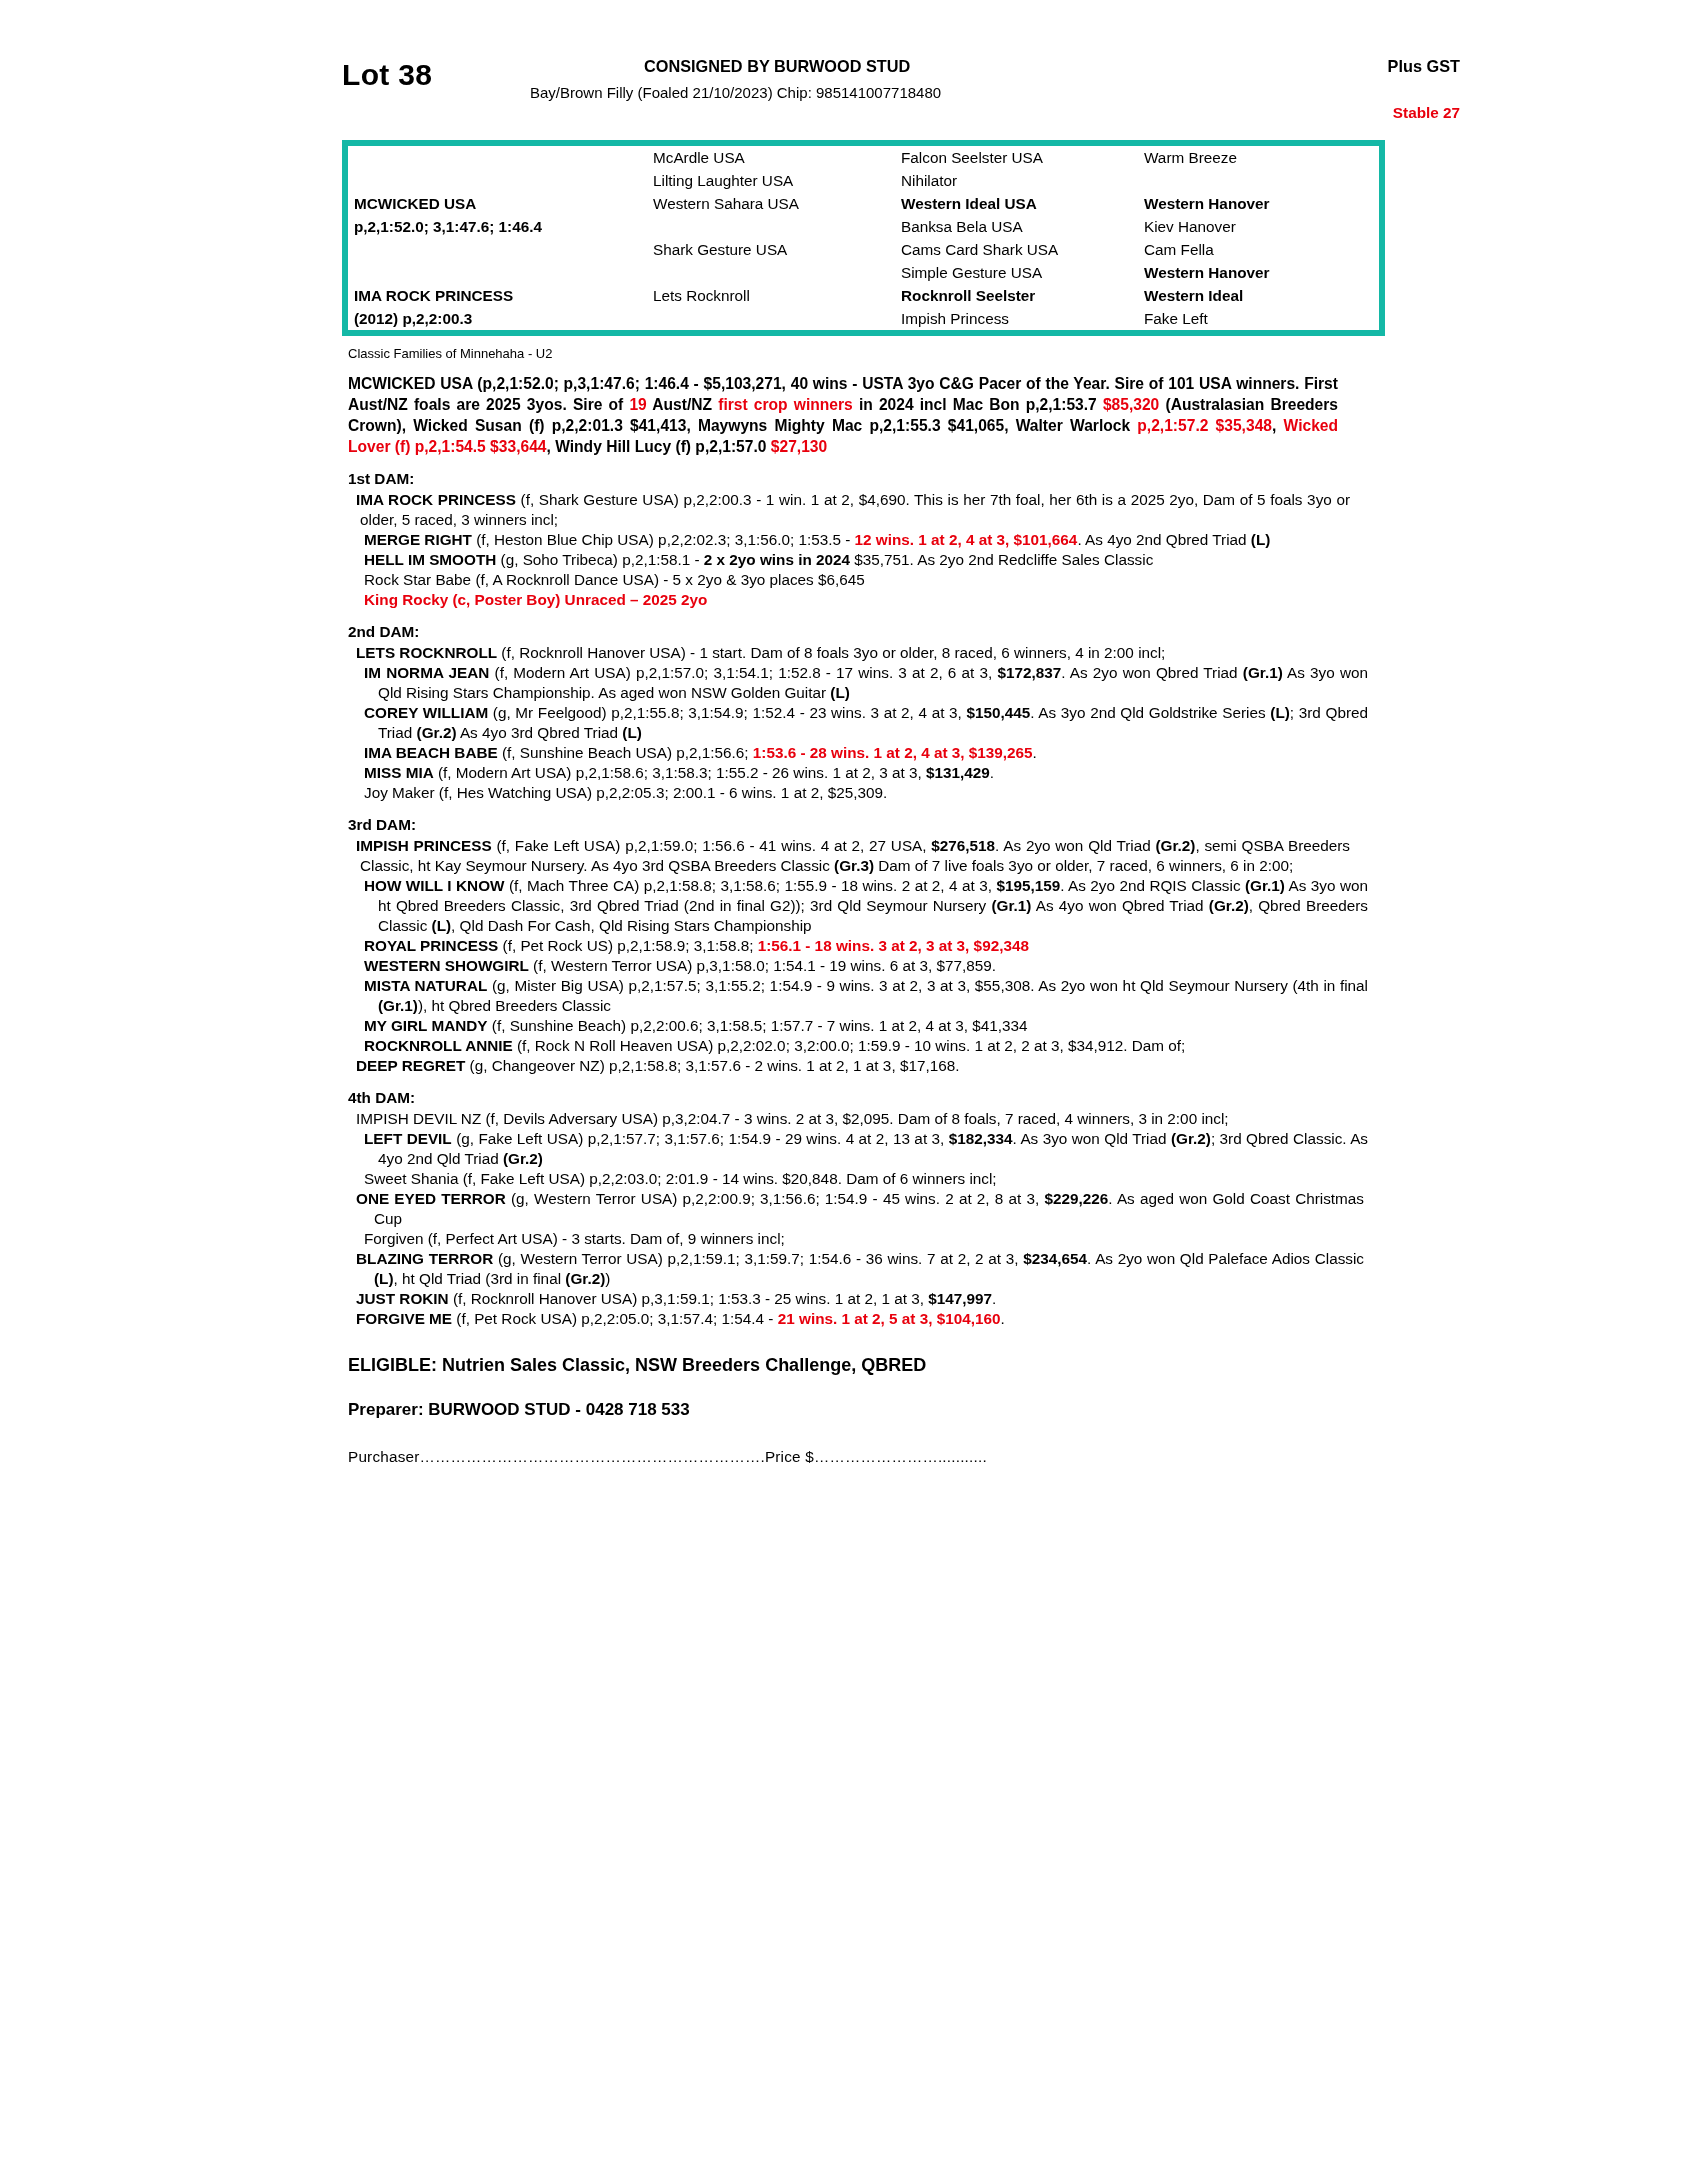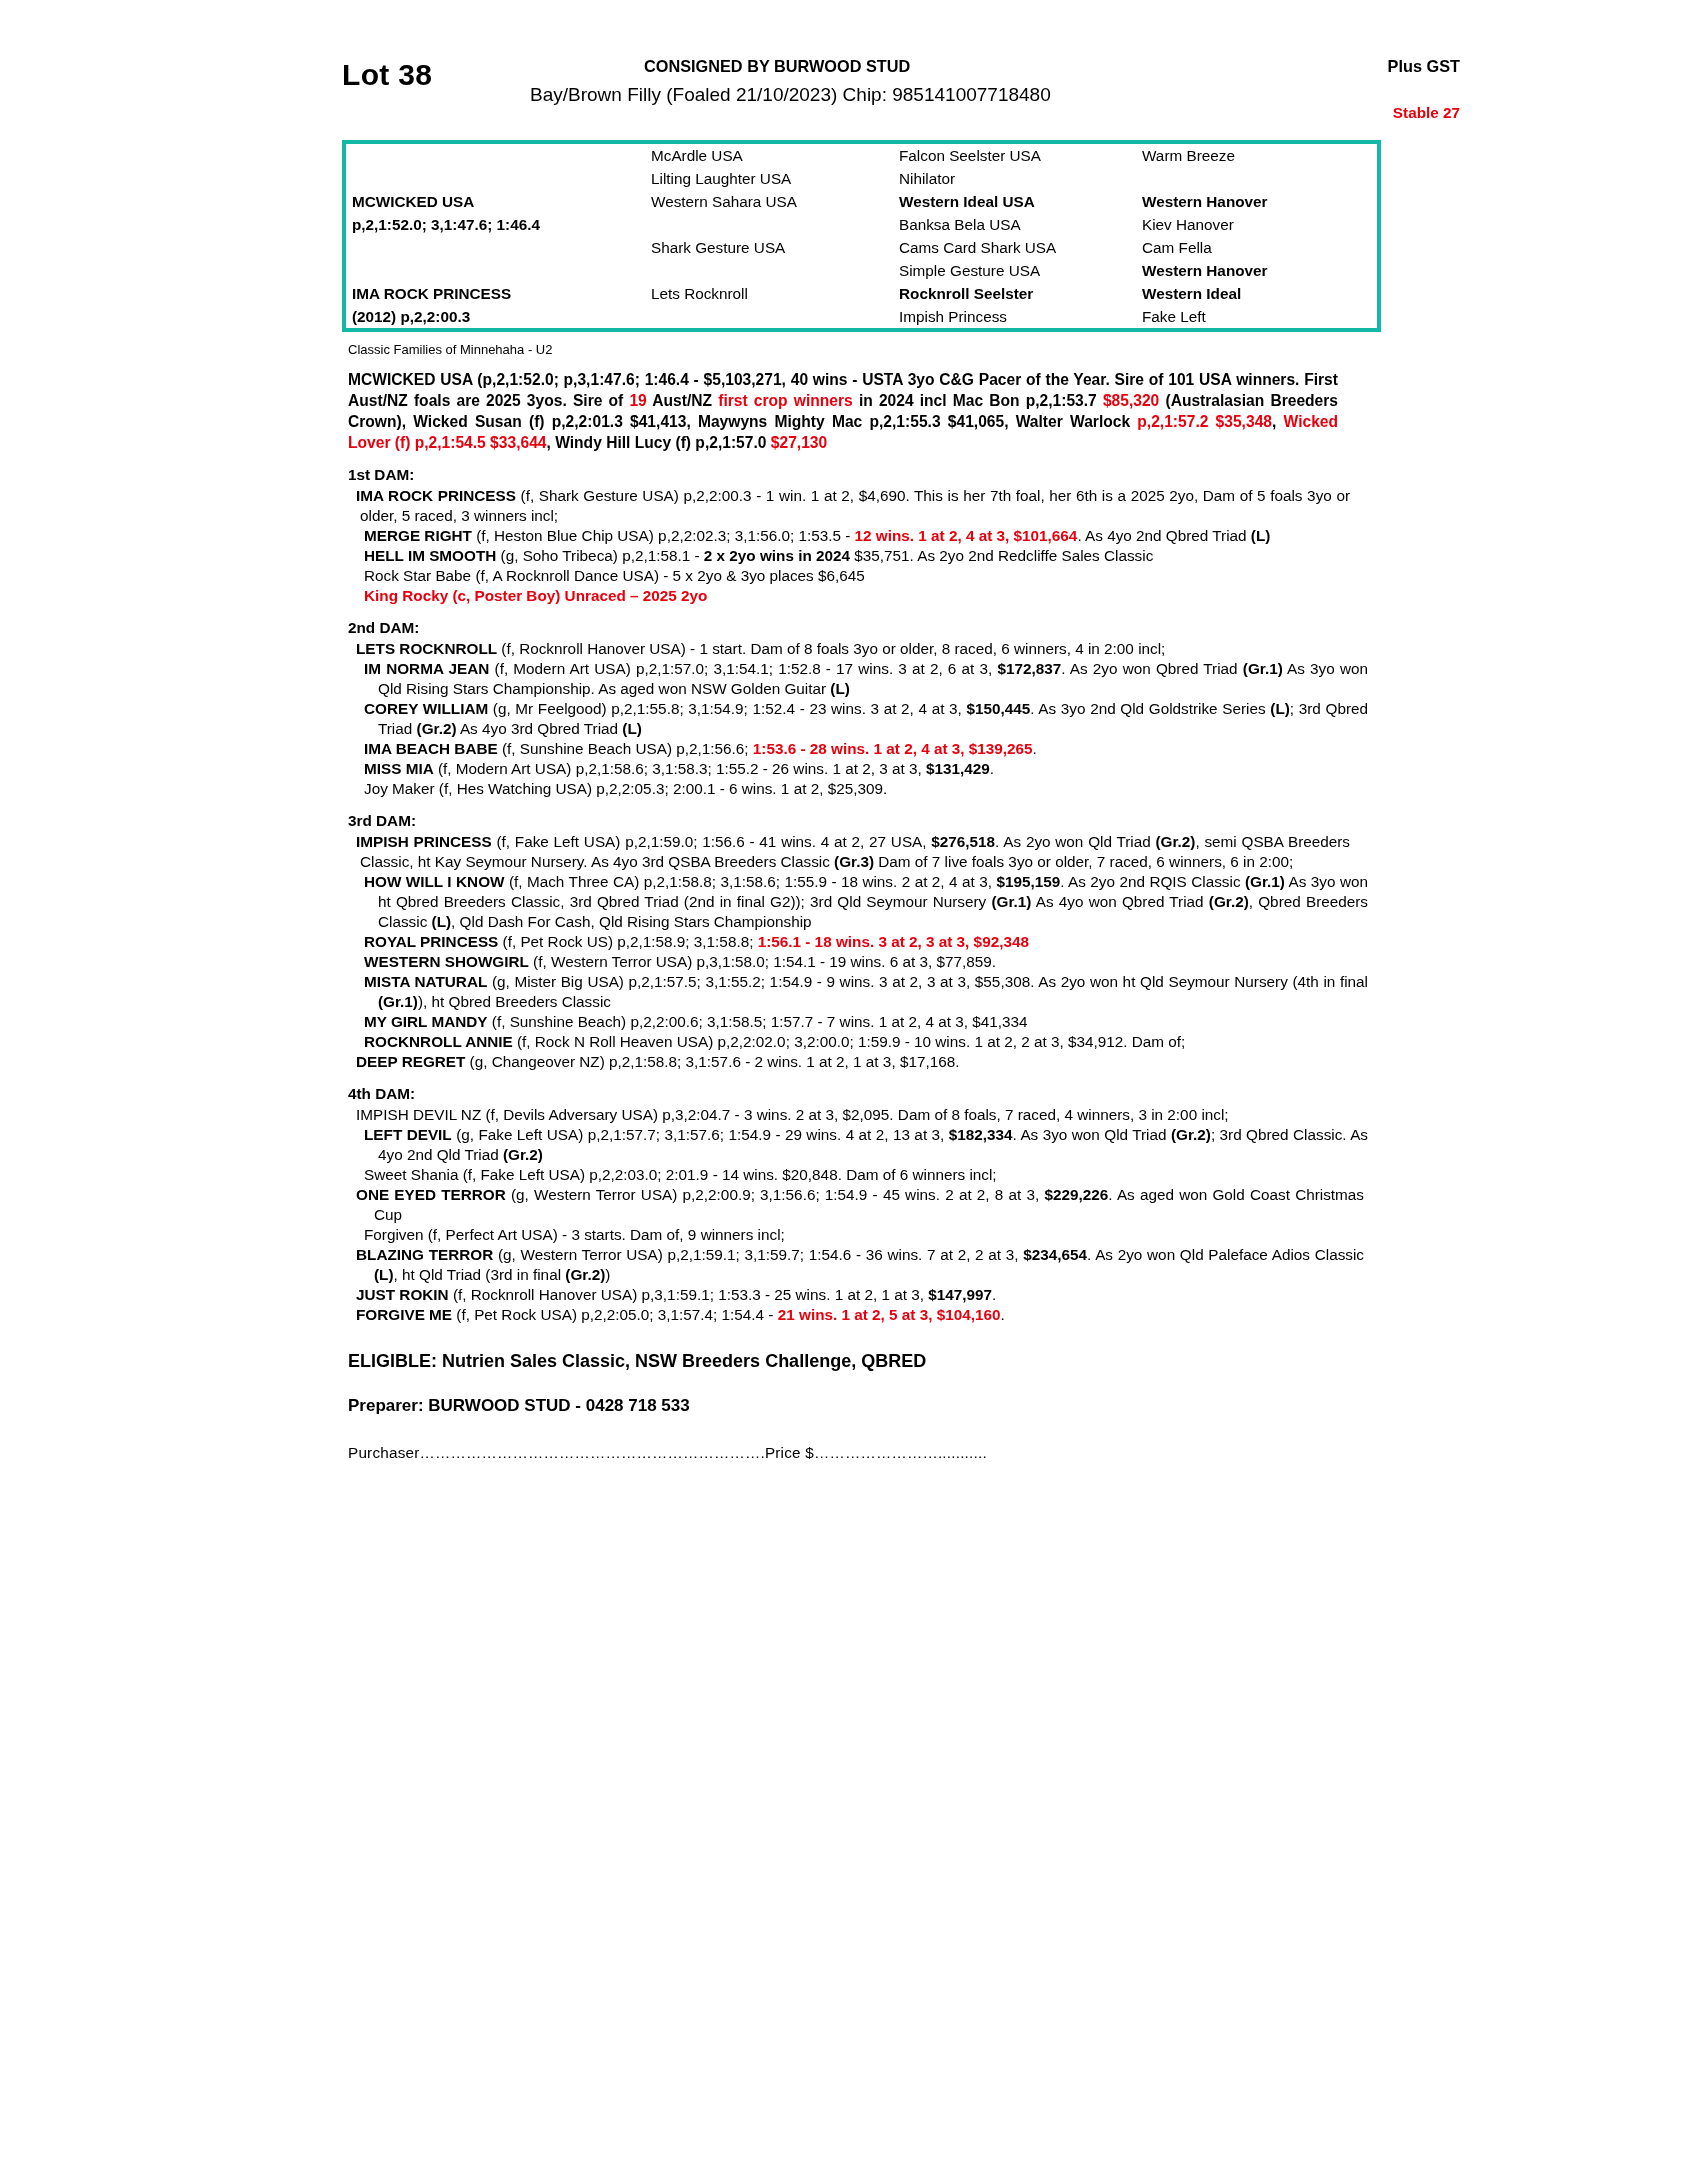--- a/index.html
+++ b/index.html
@@ -44,33 +44,33 @@
     position: absolute;
     right: 25px;
     top: 17px;
     font-size: 16.3px;
     font-weight: bold;
   }
   .subtitle {
     position: absolute;
     left: 188px;
     top: 44px;
-    font-size: 19px;
+    font-size: 15px;
   }
   .stable {
     position: absolute;
     right: 25px;
     top: 64px;
     font-size: 15.3px;
     font-weight: bold;
     color: #e8000d;
   }
   
   .ped-table {
-    border: 4px solid #14b8a6;
+    border: 6px solid #14b8a6;
     width: 990px;
     margin: 6px 0 0 0;
     border-collapse: collapse;
     font-size: 15.3px;
     table-layout: fixed;
   }
   .ped-table td {
     padding: 1px 4px 1px 6px;
     vertical-align: top;
     line-height: 21px;

